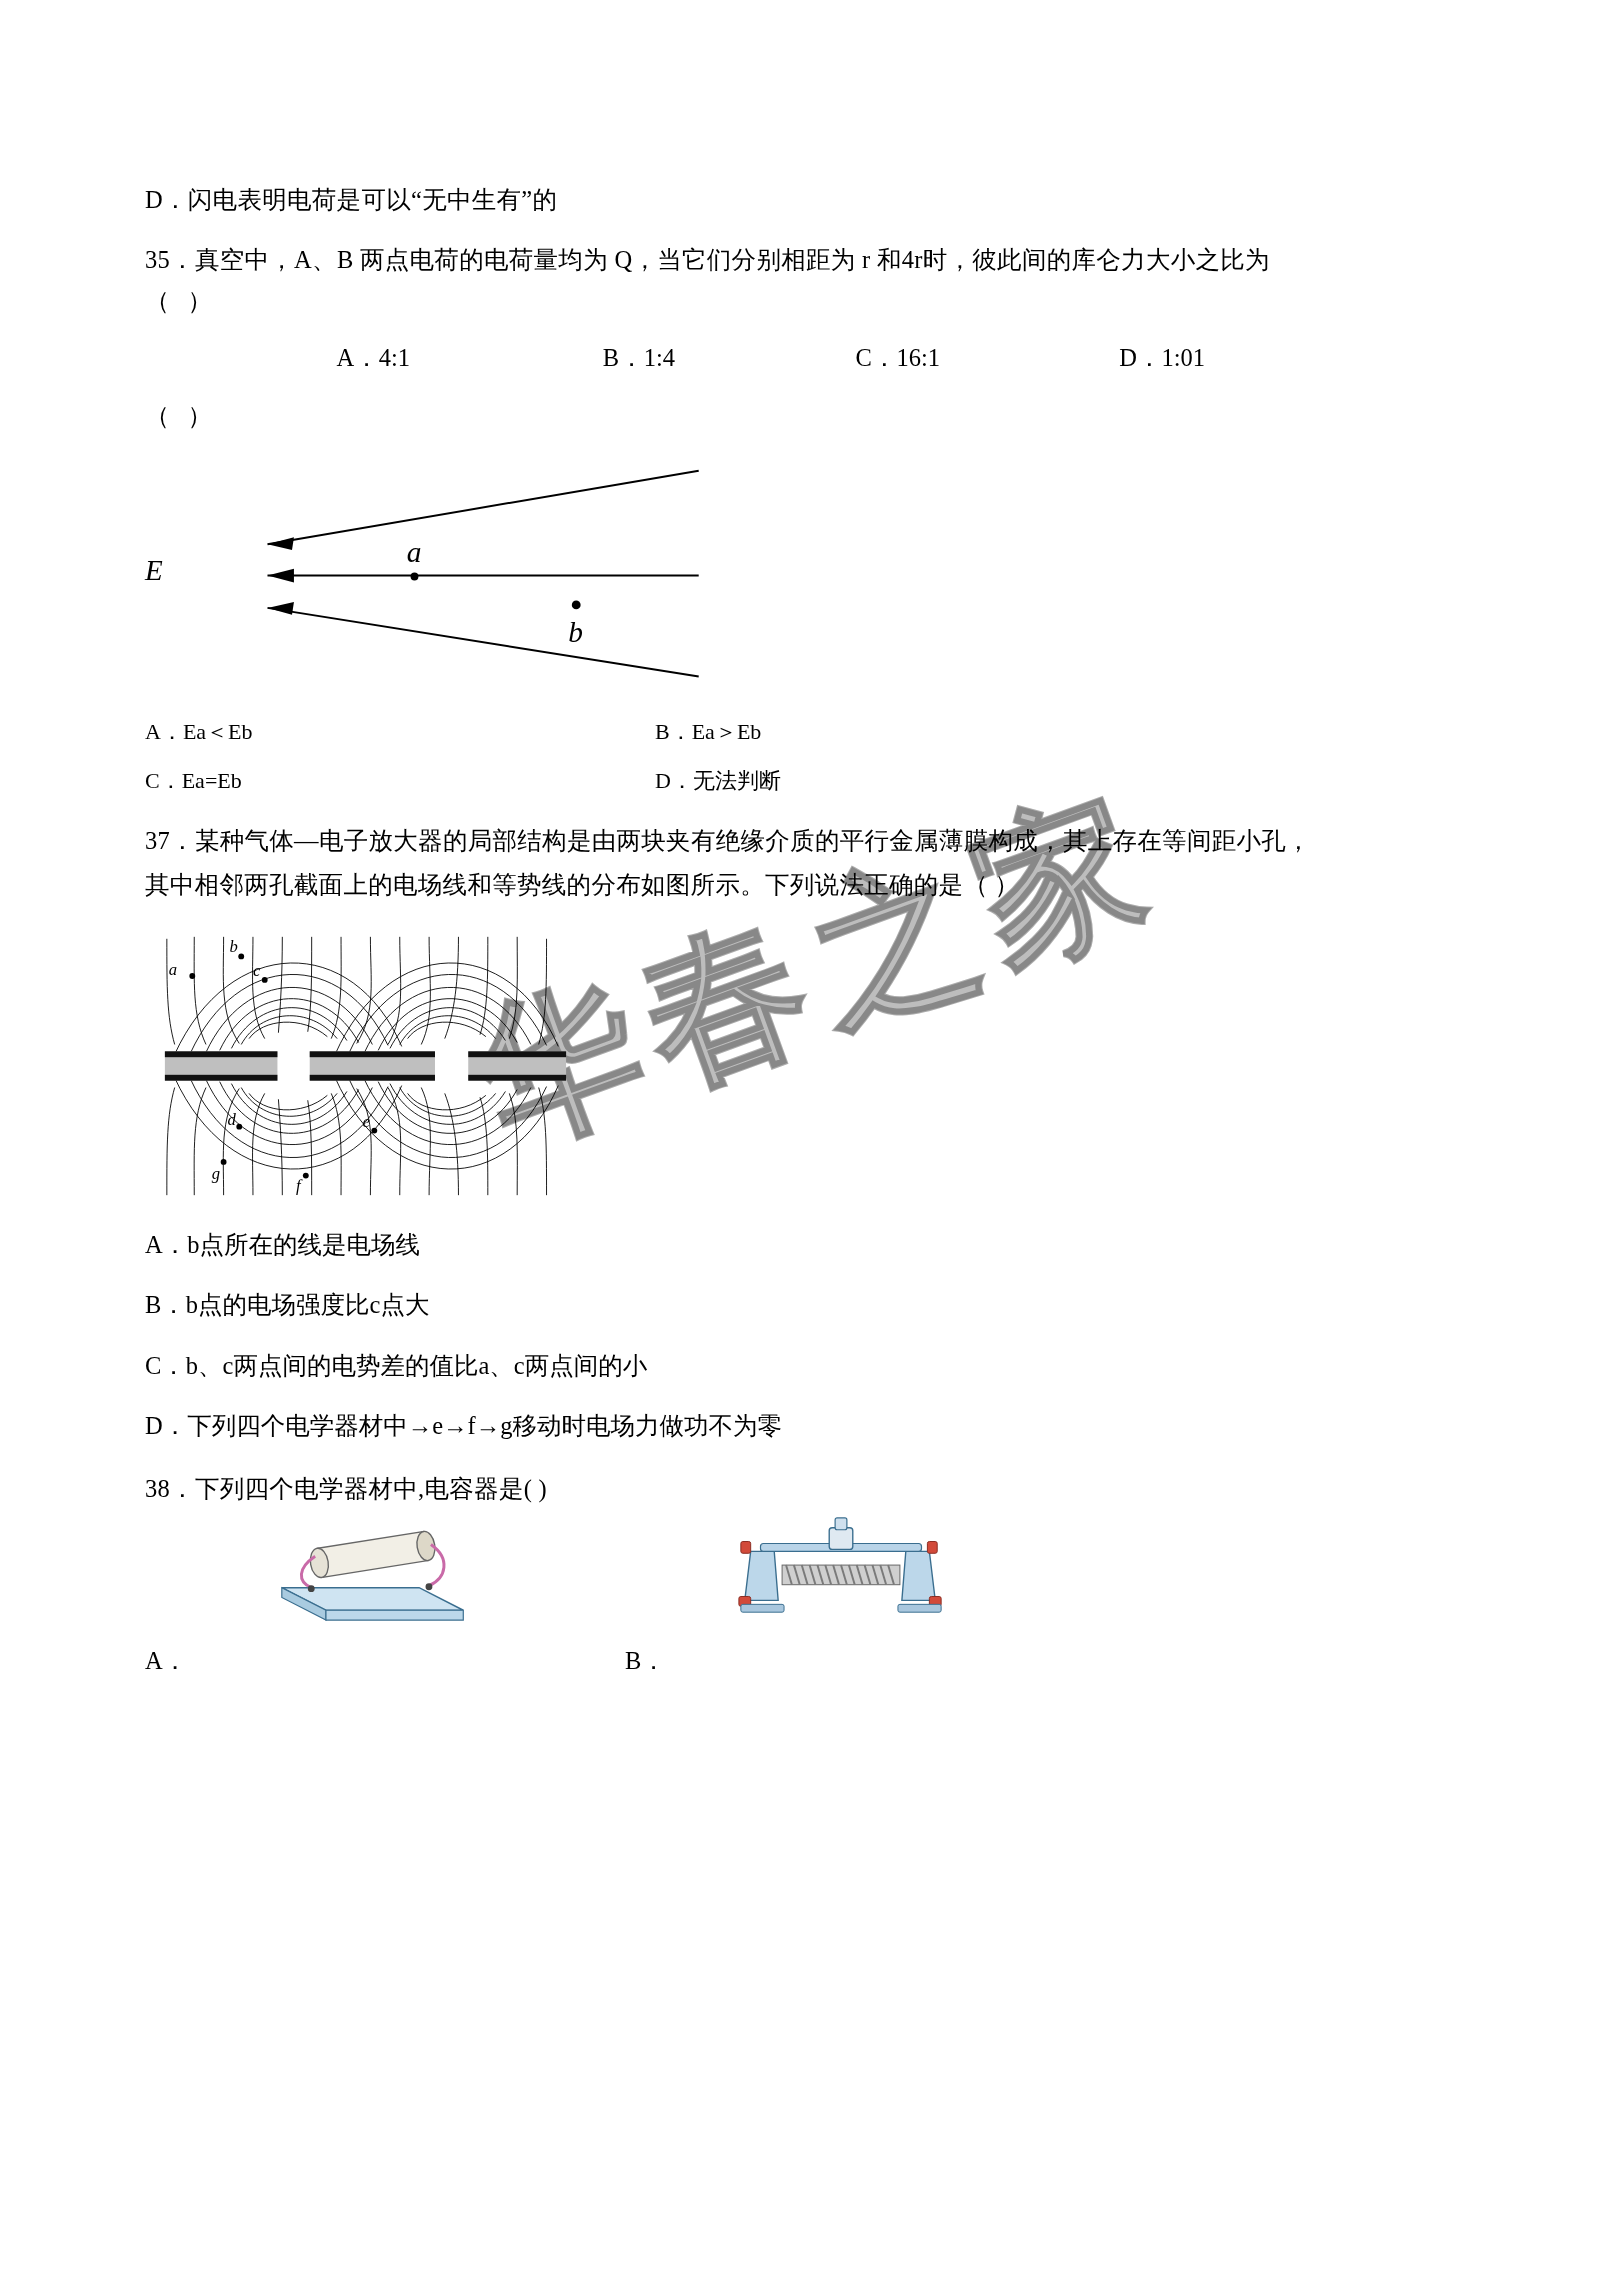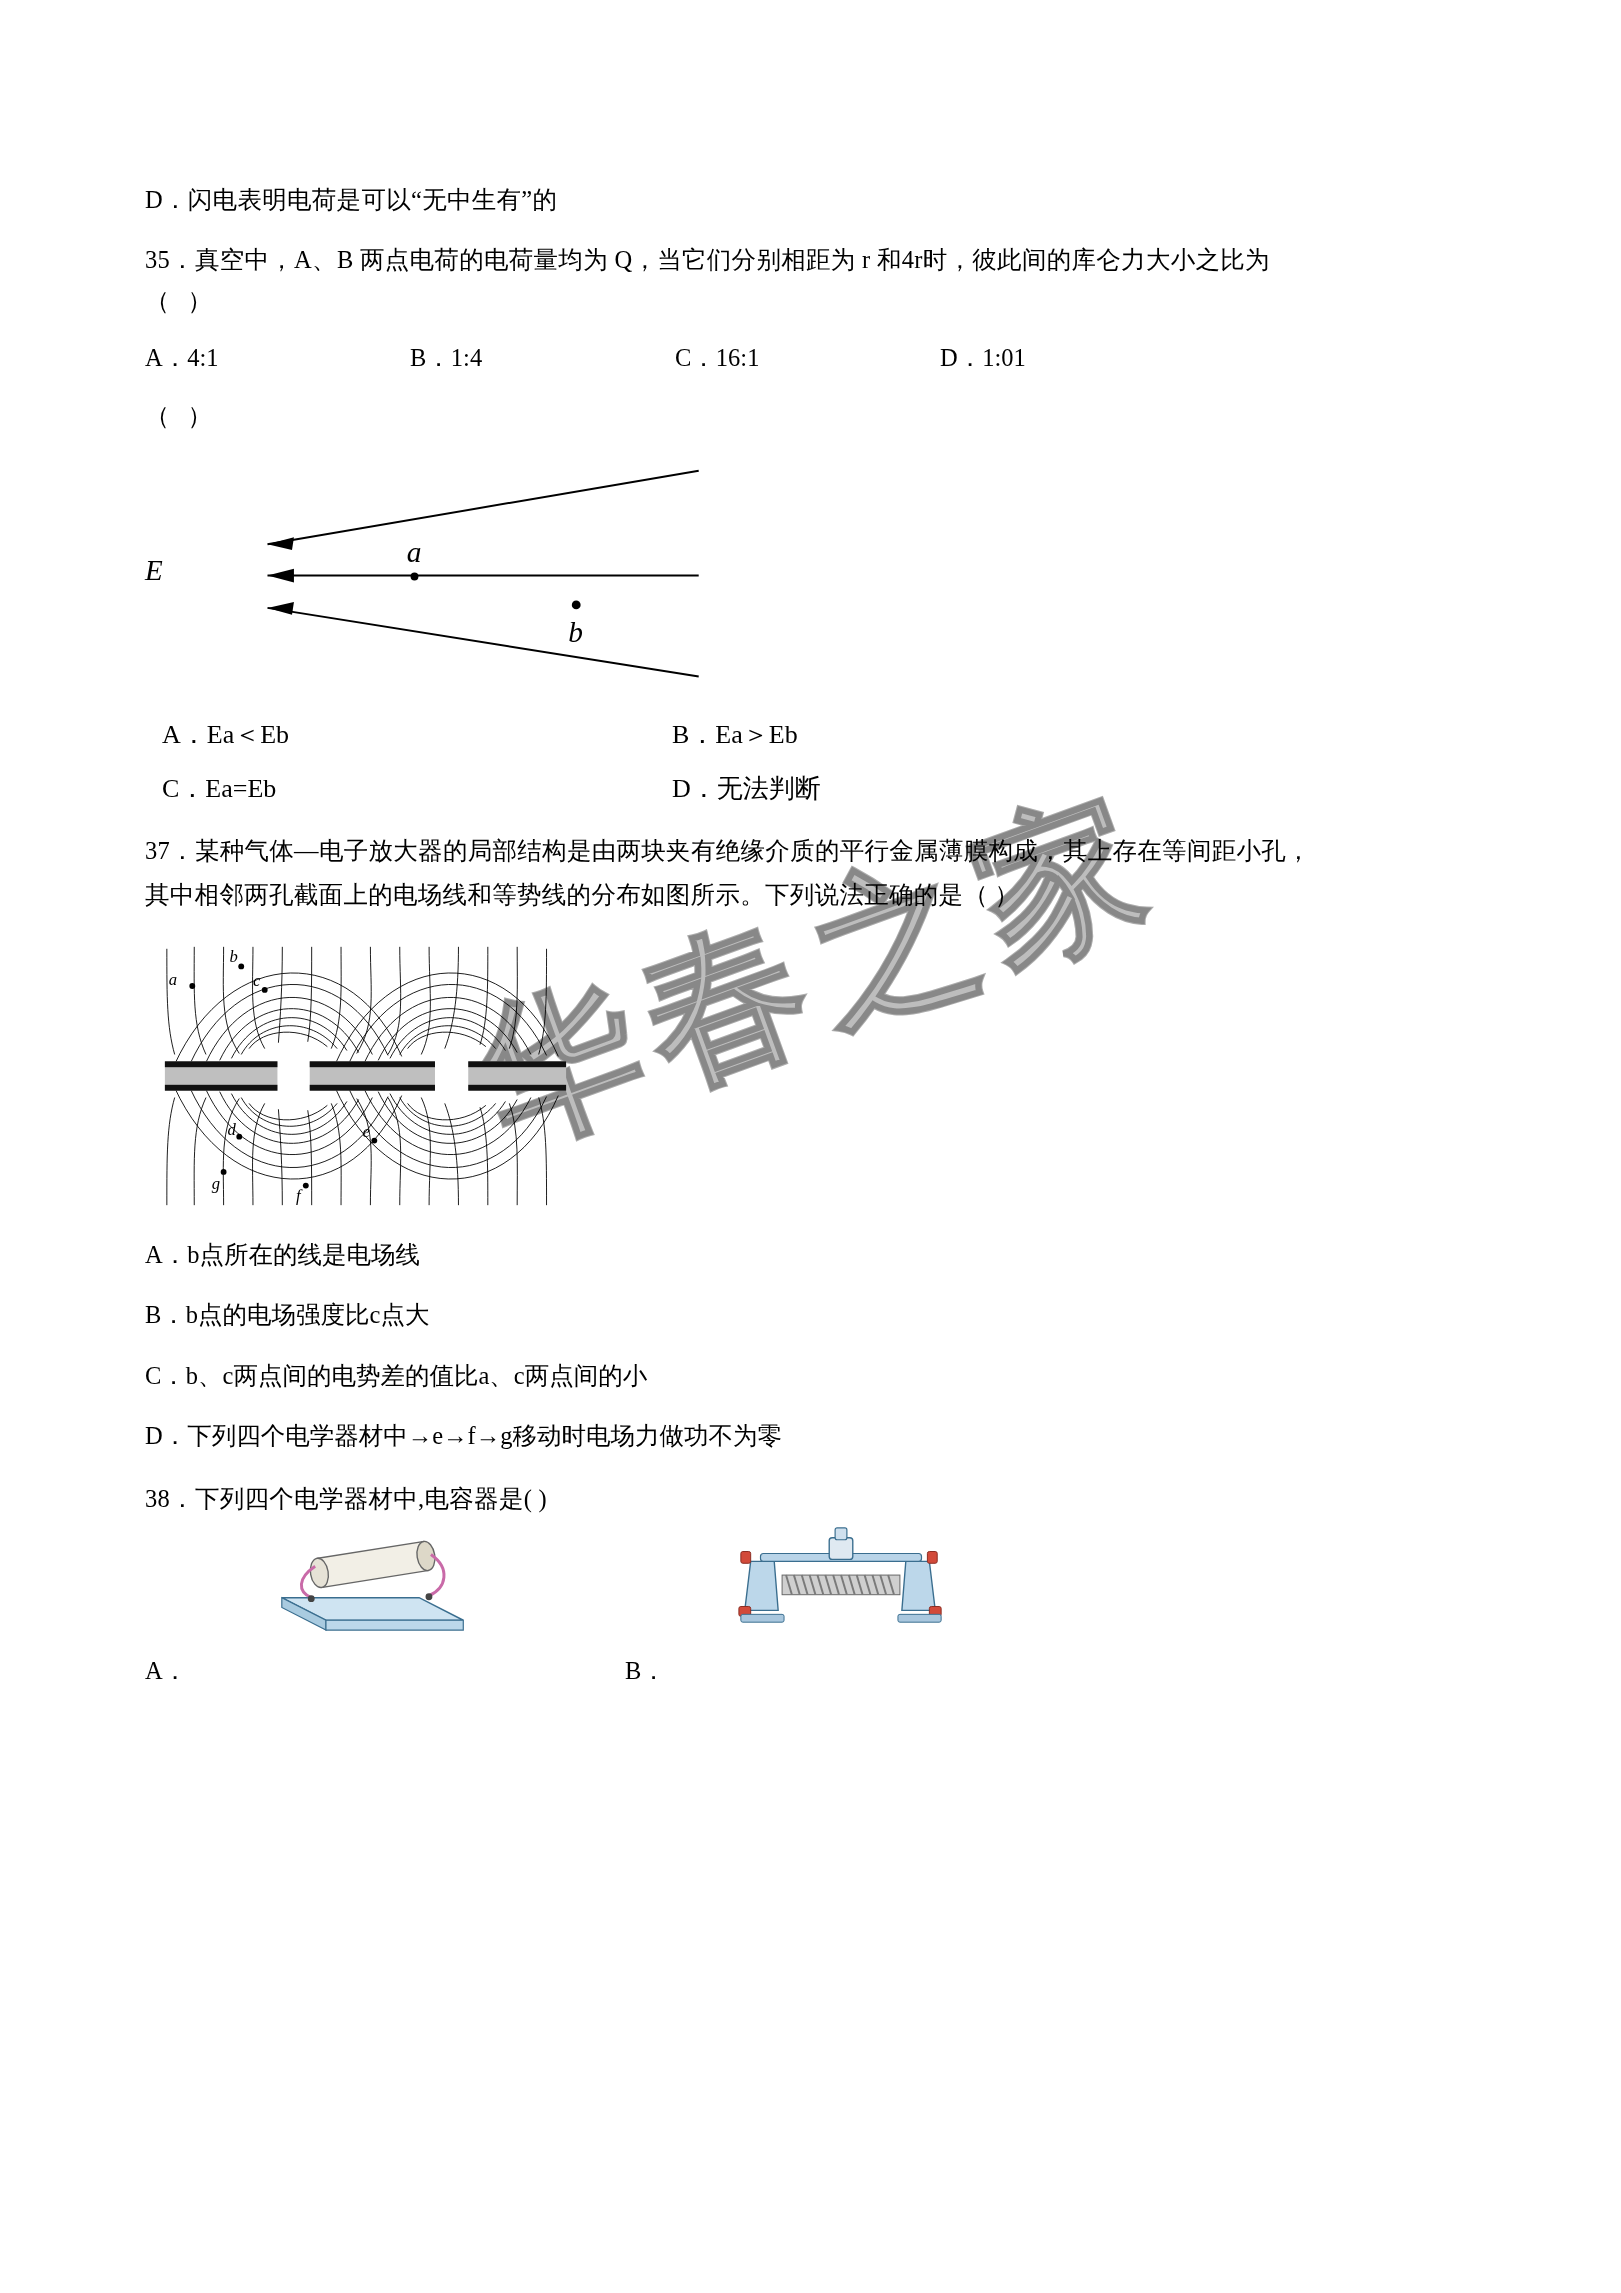--- a/index.html
+++ b/index.html
@@ -33,27 +33,27 @@
   .qline { margin-bottom: 5.9px; }
   .paren-line {
     font-size: 24.5px;
     margin-bottom: 23.5px;
     letter-spacing: 5.9px;
   }
   .opts-row {
     display: flex;
     font-size: 24.5px;
     margin-bottom: 25.5px;
+    text-align: right;
   }
   .opts-row .opt { width: 265px; }
   .opt-two {
     display: flex;
-    font-size: 26px;
+    font-size: 22px;
     margin-bottom: 19.6px;
-    margin-left: 17px;
   }
   .opt-two .opt { width: 510px; }
   .opt-block { font-size: 24.5px; margin-bottom: 27.4px; }
 
   
   .fig36 {
     position: relative;
     height: 245px;
     margin: 17.6px 0 15.7px 0;
   }

